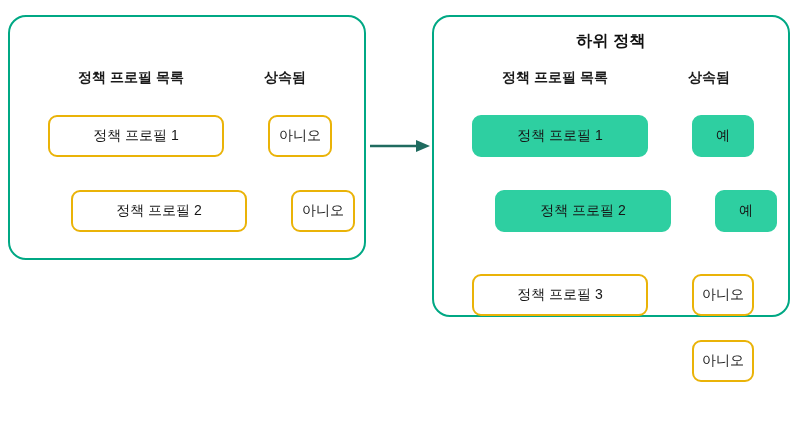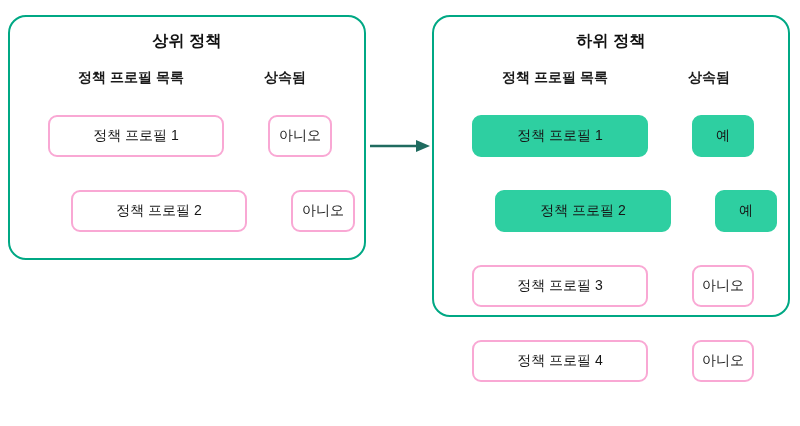--- a/index.html
+++ b/index.html
@@ -92,27 +92,27 @@
 
   .row {
     position: absolute;
     left: 0;
     right: 0;
     height: 42px;
   }
 
   .row-0 { top: 14px; }
   .row-1 { top: 89px; margin-left: 23px; }
-  .row-2 { top: 164px; }
+  .row-2 { top: 173px; }
   .row-3 { top: 239px; }
 
   .box {
     position: absolute;
     box-sizing: border-box;
-    border: 2px solid #f9a8d4;
+    border: 2px solid #eab308;
     border-radius: 9px;
     background: #ffffff;
     display: flex;
     align-items: center;
     justify-content: center;
     font-size: 14px;
     color: #161616;
     white-space: nowrap;
     height: 42px;
   }
@@ -149,21 +149,20 @@
     width: 66px;
     height: 28px;
   }
 </style>
 </head>
 <body>
 
 <div id="diagram">
 
   <div class="panel panel-parent">
-    <div class="panel-title">상위 정책</div>
 
     <div class="col-headers">
       <div class="col-header col-header-profiles">정책 프로필 목록</div>
       <div class="col-header col-header-inherited">상속됨</div>
     </div>
 
     <div class="rows">
       <div class="row row-0">
         <div class="box box-profile">정책 프로필 1</div>
         <div class="box box-inherited">아니오</div>
@@ -195,19 +194,18 @@
       </div>
       <div class="row row-1">
         <div class="box box-profile filled">정책 프로필 2</div>
         <div class="box box-inherited filled">예</div>
       </div>
       <div class="row row-2">
         <div class="box box-profile">정책 프로필 3</div>
         <div class="box box-inherited">아니오</div>
       </div>
       <div class="row row-3">
-        <div class="box box-profile">정책 프로필 4</div>
         <div class="box box-inherited">아니오</div>
       </div>
     </div>
   </div>
 
 </div>
 
 </body></html>

